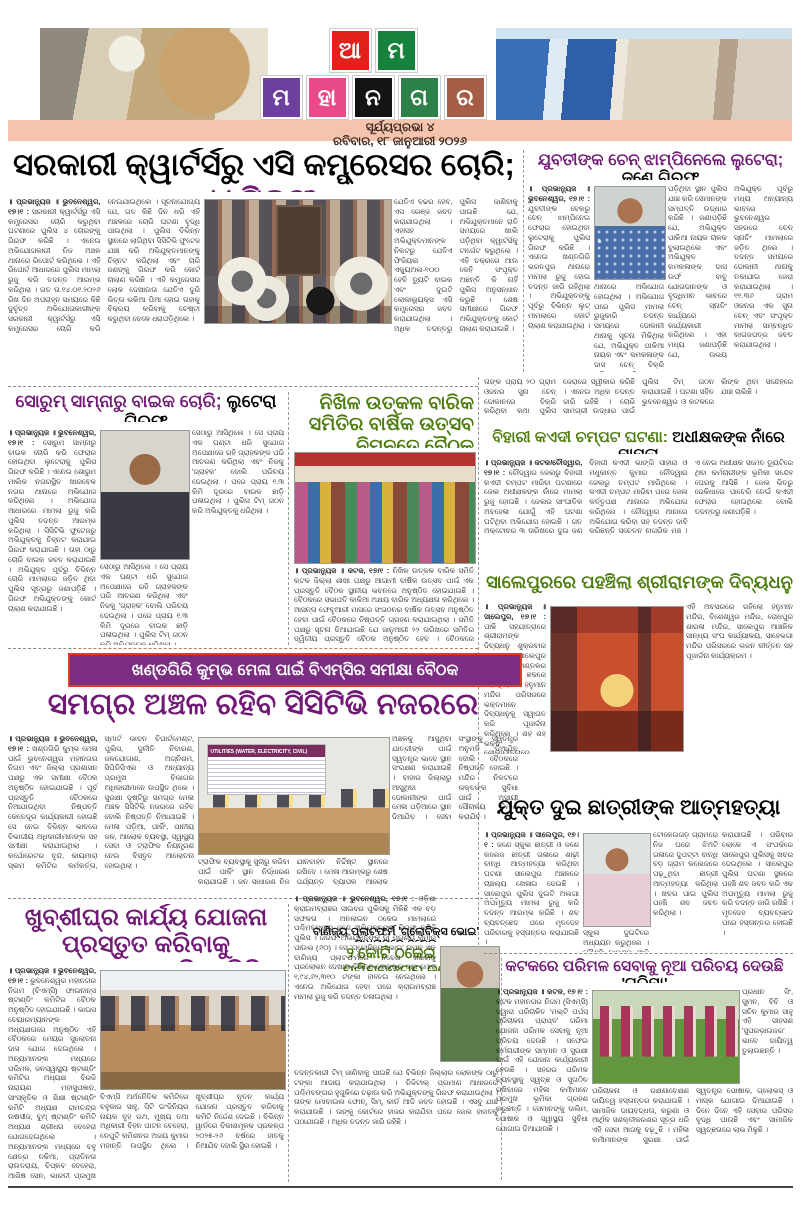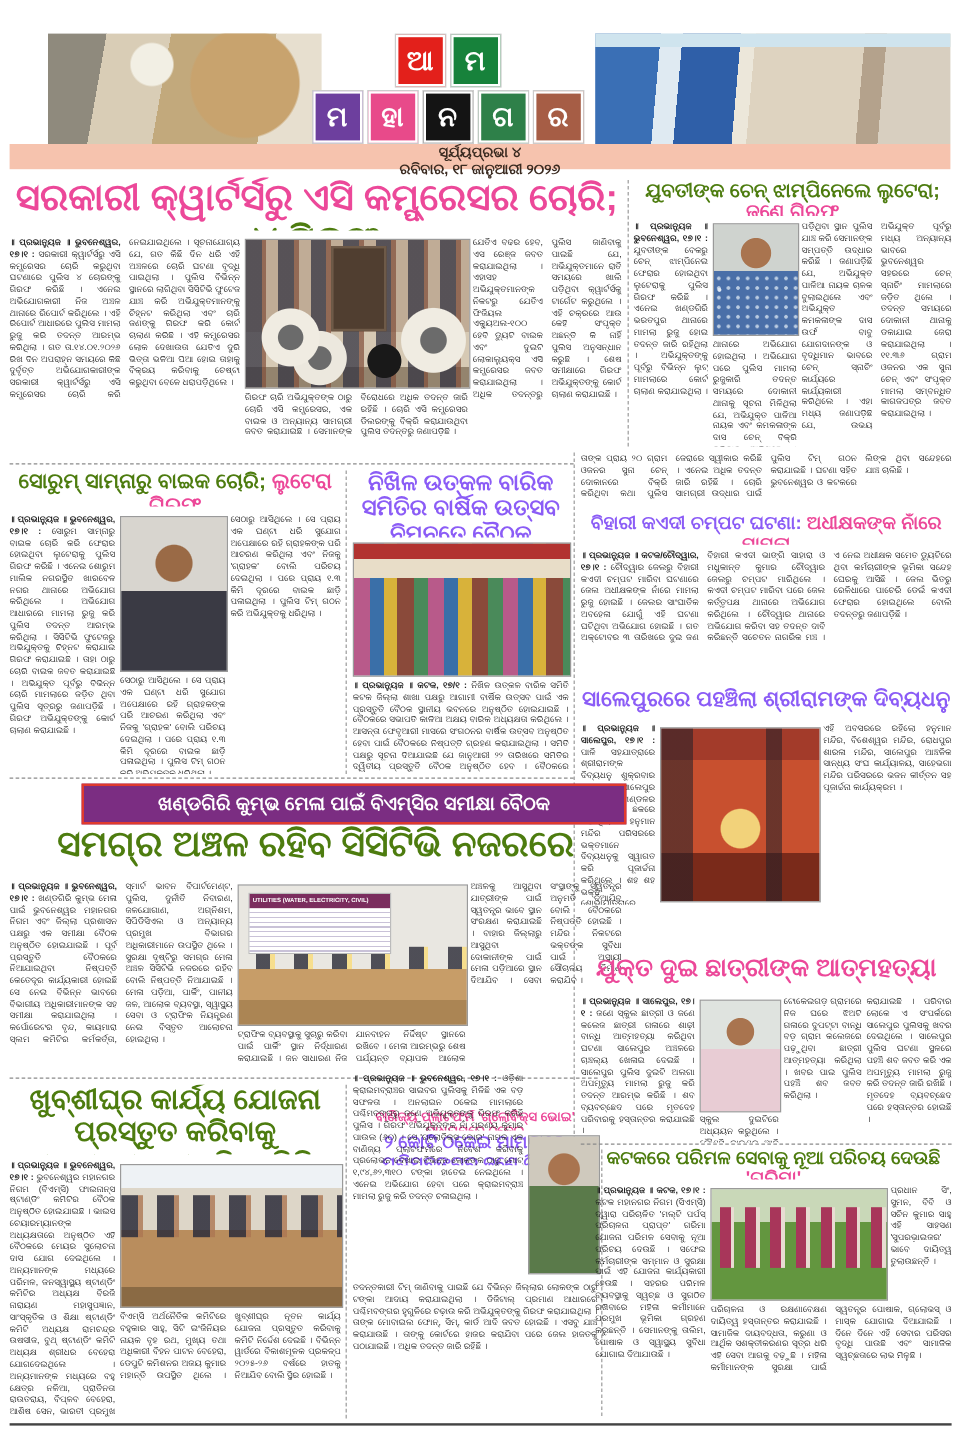--- a/index.html
+++ b/index.html
@@ -6,21 +6,21 @@
   #page{position:relative;width:800px;height:1212px;background:#fff;overflow:hidden;
         font-family:"Liberation Sans","DejaVu Sans",sans-serif;}
   .abs{position:absolute;}
   
   .txt{font-size:7.3px;line-height:1.34;text-align:justify;color:#1e1e1e;overflow:hidden;word-break:break-word;}
   .txt b.dl{font-weight:bold;}
   .c2{column-count:2;column-gap:7px;}
   .c3{column-count:3;column-gap:7px;}
   .c4{column-count:4;column-gap:7px;}
   .hl{font-weight:bold;text-align:center;overflow:hidden;line-height:1.12;}
-  .red{color:#ec4899;} .blue{color:#8b5cf6;} .blk{color:#4d7c0f;}
+  .red{color:#000000;} .blue{color:#4d7c0f;text-align:right;} .blk{color:#701a75;}
   
   .hd{border-top:1.5px dashed #8a8a8a;height:0;}
   .vd{border-left:1.5px dashed #9a9a9a;width:0;}
   
   .tilebox{display:flex;flex-direction:column;align-items:center;justify-content:center;gap:4px;}
   .trow{display:flex;gap:5px;}
   .tile{width:37px;height:39px;display:flex;align-items:center;justify-content:center;
         color:#fff;font-weight:bold;font-size:23px;border:2px solid #fff;box-shadow:0 0 0 1px #ccc;}
   .t-red{background:#e3201b;} .t-green{background:#17823b;} .t-purple{background:#6d3f9e;}
   .t-pink{background:#e84a8a;} .t-black{background:#141414;} .t-green2{background:#2e8049;} .t-brown{background:#a65d45;}
@@ -110,23 +110,20 @@
     <span>ରବିବାର, ୧୮ ଜାନୁଆରୀ ୨୦୨୬</span>
   </div>
 
   <div class="abs hl" style="left:8px;top:148px;width:512px;height:44px;font-size:31px;">
     <span class="red">ସରକାରୀ କ୍ୱାର୍ଟର୍ସରୁ ଏସି କମ୍ପ୍ରେସର ଚୋରି;</span><span class="blk"> ୪ ଗିରଫ</span>
   </div>
   <div class="abs txt c2" style="left:8px;top:197px;width:192px;height:186px;">
     <b class="dl">॥ ପ୍ରଭାନ୍ୟୁଜ ॥ ଭୁବନେଶ୍ୱର, ୧୭।୧ : </b><span>ସରକାରୀ କ୍ୱାର୍ଟର୍ସରୁ ଏସି କମ୍ପ୍ରେସର ଚୋରି କରୁଥିବା ଘଟଣାରେ ପୁଲିସ ୪ ଚୋରଙ୍କୁ ଗିରଫ କରିଛି । ଏନେଇ ଅଭିଯୋଗକାରୀ ନିଜ ଅଞ୍ଚଳ ଥାନାରେ ରିପୋର୍ଟ କରିଥିଲେ । ଏହି ରିପୋର୍ଟ ଆଧାରରେ ପୁଲିସ ମାମଲା ରୁଜୁ କରି ତଦନ୍ତ ଆରମ୍ଭ କରିଥିଲା । ଗତ ତା.୧୪.୦୧.୨୦୨୬ ରିଖ ଦିନ ଅପରାହ୍ନ ସମୟରେ କିଛି ଦୁର୍ବୃତ୍ତ ଅଭିଯୋଗକାରୀଙ୍କ ସରକାରୀ କ୍ୱାର୍ଟର୍ସରୁ ଏସି କମ୍ପ୍ରେସର ଚୋରି କରି ନେଇଯାଇଥିଲେ । ସୂଚନାଯୋଗ୍ୟ ଯେ, ଗତ କିଛି ଦିନ ଧରି ଏହି ଅଞ୍ଚଳରେ ଚୋରି ଘଟଣା ବୃଦ୍ଧି ପାଇଥିଲା । ପୁଲିସ ବିଭିନ୍ନ ସ୍ଥାନରେ ଲାଗିଥିବା ସିସିଟିଭି ଫୁଟେଜ ଯାଞ୍ଚ କରି ଅଭିଯୁକ୍ତମାନଙ୍କୁ ଚିହ୍ନଟ କରିଥିଲା ଏବଂ ଚାରି ଜଣଙ୍କୁ ଗିରଫ କରି କୋର୍ଟ ଚାଲାଣ କରିଛି । ଏହି କମ୍ପ୍ରେସର ଲୋକ ଦେଖାଉତା ଯେତିଏ ଦୁରି ଭିତ୍ତା ଭଳିଆ ପିଆ ହୋଇ ତାହାକୁ ବିକ୍ରୟ କରିବାକୁ ଚେଷ୍ଟା କରୁଥିବା ବେଳେ ଧରାପଡ଼ିଥିଲେ ।</span>
   </div>
   <div class="abs ph ph-ac" style="left:204px;top:199px;width:186px;height:123px;"></div>
-  <div class="abs txt c2" style="left:204px;top:326px;width:186px;height:57px;">
-    <span>ଗିରଫ ଚାରି ଅଭିଯୁକ୍ତଙ୍କ ଠାରୁ ଚୋରି ଏସି କମ୍ପ୍ରେସର, ଏକ ବାଇକ ଓ ଅନ୍ୟାନ୍ୟ ସାମଗ୍ରୀ ଜବତ କରାଯାଇଛି । ସେମାନଙ୍କ ବିରୋଧରେ ଅଧିକ ତଦନ୍ତ ଜାରି ରହିଛି । ଚୋରି ଏସି କମ୍ପ୍ରେସର ଡିଲରଙ୍କୁ ବିକ୍ରି କରାଯାଉଥିବା ପୁଲିସ ତଦନ୍ତରୁ ଜଣାପଡ଼ିଛି ।</span>
-  </div>
   <div class="abs txt c2" style="left:394px;top:197px;width:124px;height:186px;">
     <span>ଯେତିଏ ବଢର ହେବ, ଏସ ରେଞ୍ଜ ଜବତ କରାଯାଇଥିଲା । ଏହାସହ ଅଭିଯୁକ୍ତମାନଙ୍କ ନିକଟରୁ ଯେତିଏ ଫିଜିୟଲ ଏକ୍ୟୁଅଲ-୧୦୦ ହେବି ଡ୍ୟୁଟି ବାଇକ ଏବଂ ଦୁଇଟି ଲୋକାଲ୍ୟୁକ୍ସ ଏସି କମ୍ପ୍ରେସର ଜବତ କରାଯାଇଥିଲା । ଅଧିକ ତଦନ୍ତରୁ ପୁଲିସ ଜାଣିବାକୁ ପାଇଛି ଯେ, ଅଭିଯୁକ୍ତମାନେ ରାତି ସମୟରେ ଖାଲି ପଡ଼ିଥିବା କ୍ୱାର୍ଟର୍ସକୁ ଟାର୍ଗେଟ କରୁଥିଲେ । ଏହି ଚକ୍ରରେ ଆଉ କେହି ସଂପୃକ୍ତ ଅଛନ୍ତି କି ନାହିଁ ପୁଲିସ ଅନୁସନ୍ଧାନ କରୁଛି । ଶେଷ ସମୀକ୍ଷାରେ ଗିରଫ ଅଭିଯୁକ୍ତଙ୍କୁ କୋର୍ଟ ଚାଲାଣ କରାଯାଇଛି ।</span>
   </div>
 
   <div class="abs vd" style="left:523px;top:150px;height:222px;"></div>
 
   <div class="abs hl" style="left:528px;top:150px;width:265px;height:30px;font-size:16.5px;">
     <span class="blk">ଯୁବତୀଙ୍କ ଚେନ୍ ଝାମ୍ପିନେଲେ ଲୁଟେରା;</span><span class="red"> ଜଣେ ଗିରଫ</span>
   </div>
   <div class="abs txt" style="left:528px;top:184px;width:62px;height:188px;">

